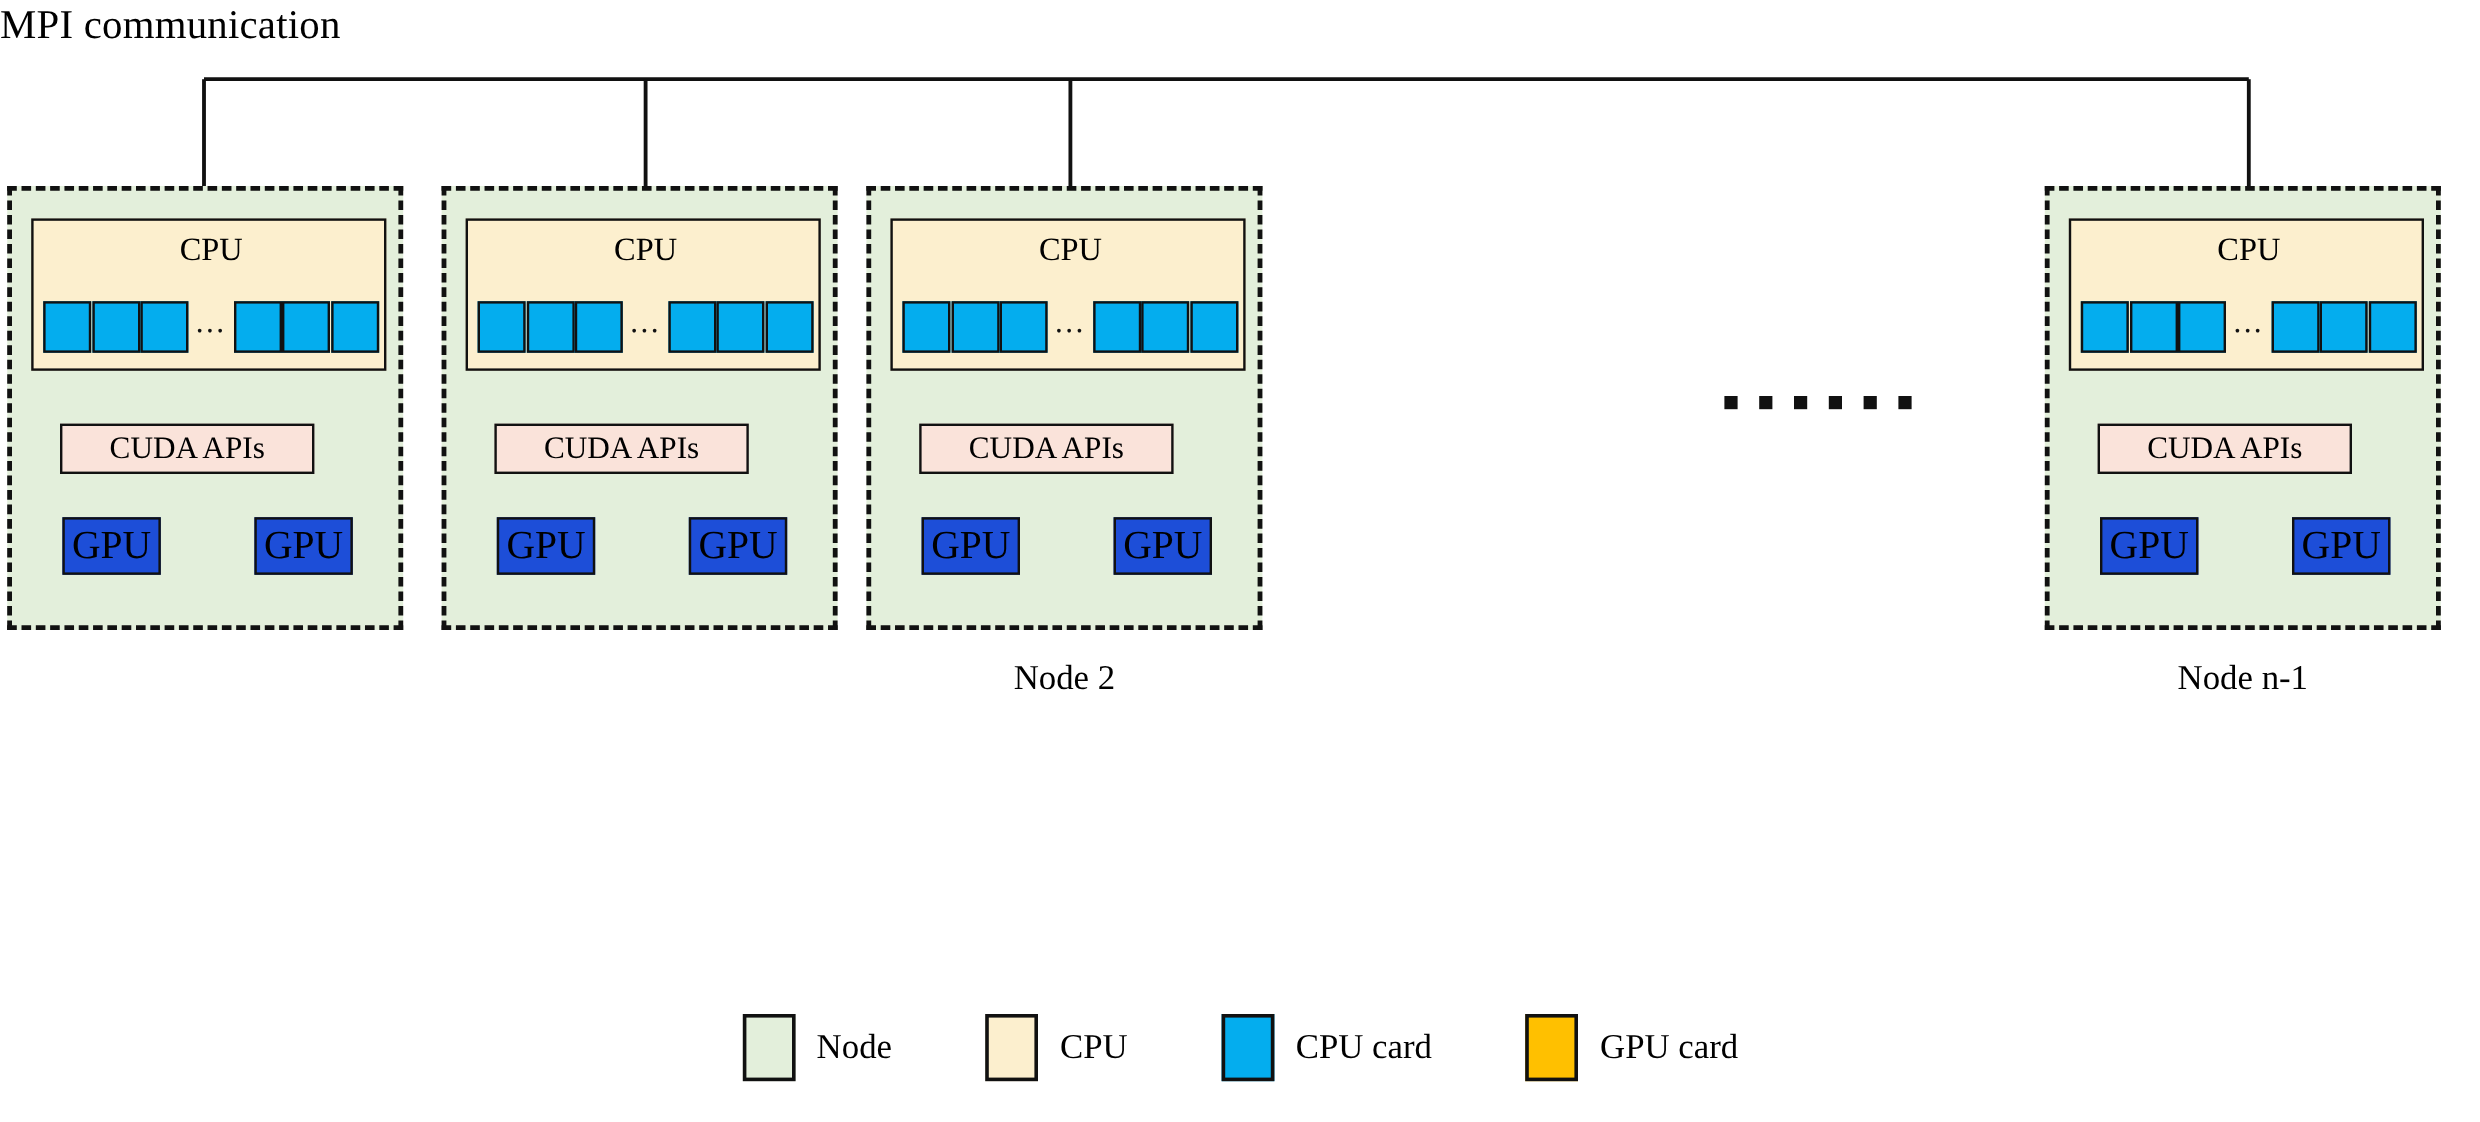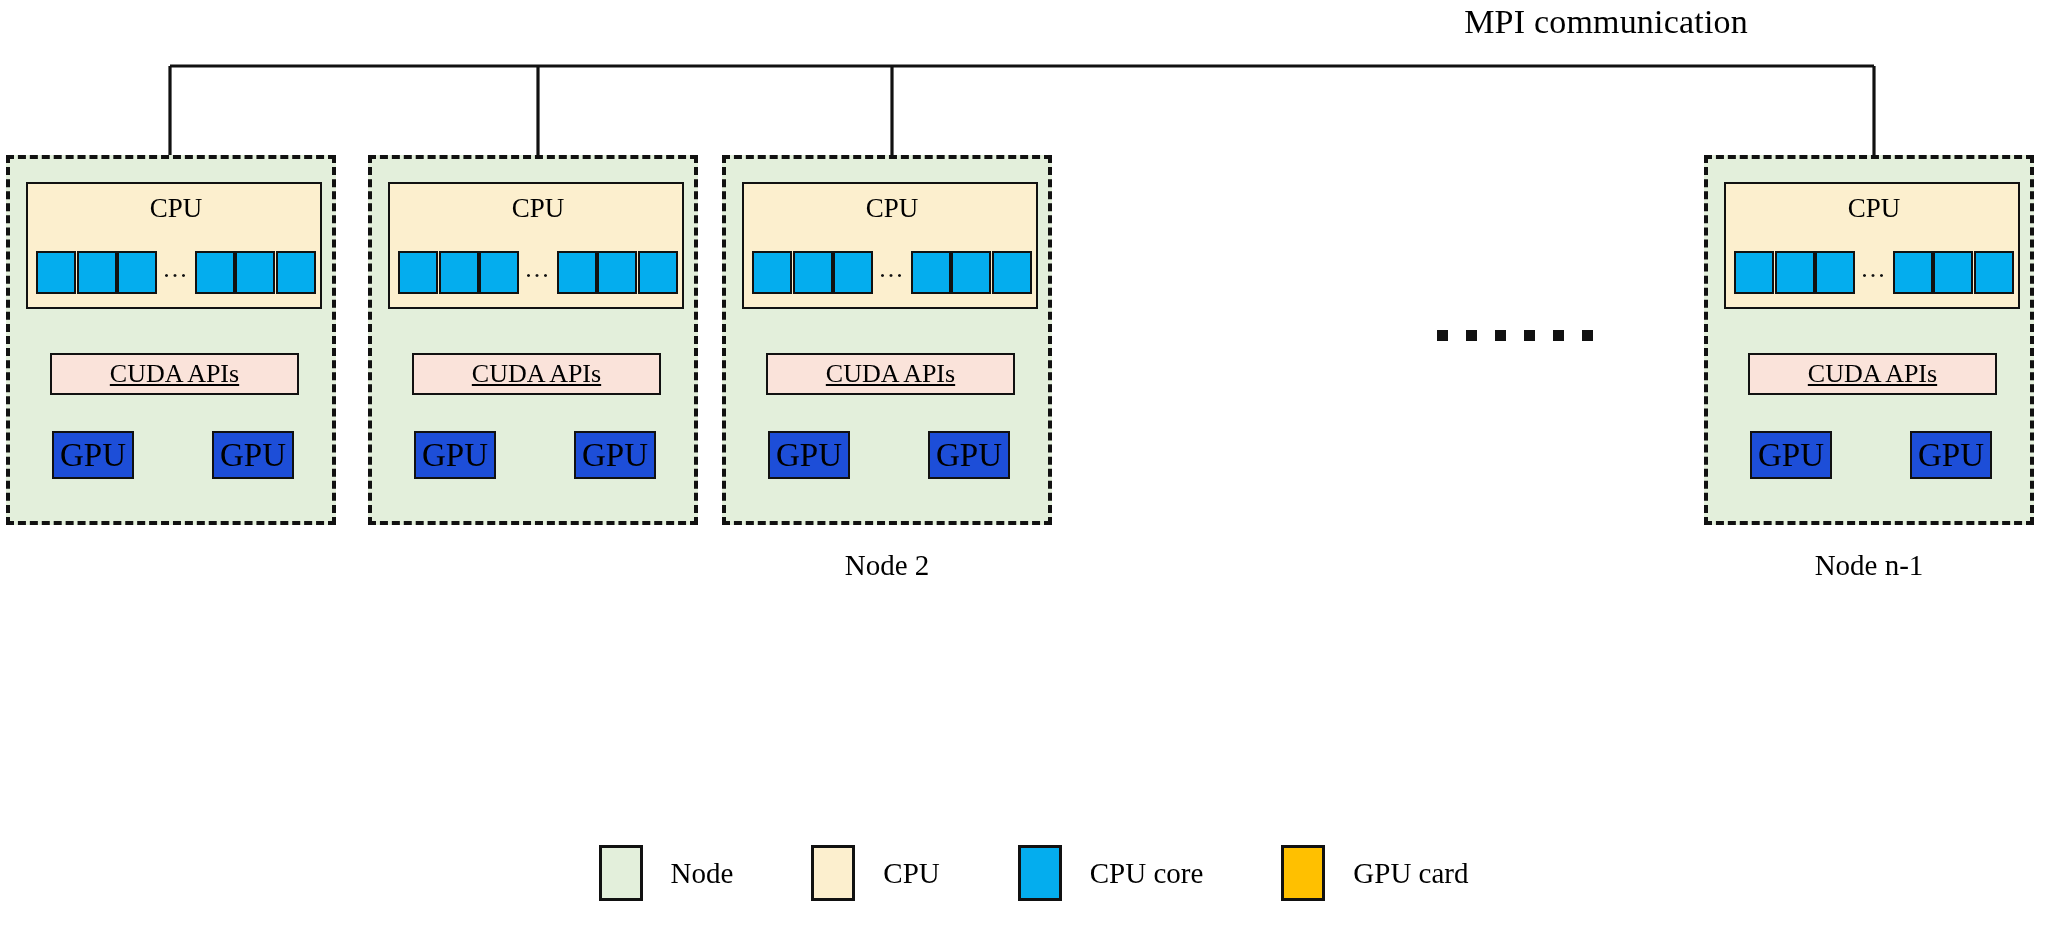--- a/index.html
+++ b/index.html
@@ -5,21 +5,21 @@
   html,body{margin:0;padding:0;background:#ffffff;}
   body{
     width:2067px;height:935px;position:relative;overflow:hidden;
     font-family:"Liberation Serif","DejaVu Serif",serif;
     color:#000;
   }
   #diagram-root{position:absolute;inset:0;}
 
   
   .title{
-    position:absolute;left:0;top:2px;width:1748px;text-align:right;
+    position:absolute;left:0;top:2px;width:1748px;text-align:left;
     font-size:34px;line-height:40px;letter-spacing:.2px;
   }
 
   
   svg.wires{position:absolute;left:0;top:0;width:2067px;height:935px;
             pointer-events:none;overflow:visible;}
 
   
   .node{
     position:absolute;top:155px;width:330px;height:370px;
@@ -48,25 +48,24 @@
     box-sizing:border-box;flex:0 0 auto;
   }
   .core-ellipsis{
     flex:0 0 auto;width:36px;text-align:center;font-size:26px;
     line-height:20px;letter-spacing:2px;color:#111;
     transform:translateY(-3px);
   }
 
   
   .cuda-box{
-    position:absolute;left:40px;top:194px;width:249px;height:42px;
+    position:absolute;left:40px;top:194px;width:212px;height:42px;
     border:2.5px solid #111;background:#FAE3DA;box-sizing:border-box;
     display:flex;align-items:center;justify-content:center;
     font-size:26px;
-    text-decoration:underline;
   }
 
   
   .gpu{
     position:absolute;top:272px;width:82px;height:48px;
     border:2.5px solid #111;background:#1d4ed8;box-sizing:border-box;
     display:flex;align-items:center;justify-content:center;
     font-size:33px;
   }
   .gpu.left{left:42px;}
@@ -83,21 +82,21 @@
   .legend{
     position:absolute;left:0;top:845px;width:2067px;
     display:flex;justify-content:center;align-items:center;gap:0;
   }
   .legend-item{display:flex;align-items:center;}
   .legend-item + .legend-item{margin-left:78px;}
   .swatch{
     width:44px;height:56px;border:3px solid #111;box-sizing:border-box;
     flex:0 0 auto;
   }
-  .legend-text{margin-left:28px;font-size:29px;line-height:34px;white-space:nowrap;}
+  .legend-text{margin-left:18px;font-size:29px;line-height:34px;white-space:nowrap;}
 </style>
 </head>
 <body>
 
 <div id="diagram-root">
 
   <div class="title">MPI communication</div>
 
   <svg class="wires" viewBox="0 0 2067 935" preserveAspectRatio="none" aria-hidden="true">
     <defs>
@@ -234,21 +233,21 @@
     <div class="legend-item">
       <span class="swatch" style="background:#E3EFDB;"></span>
       <span class="legend-text">Node</span>
     </div>
     <div class="legend-item">
       <span class="swatch" style="background:#FCEFCE;"></span>
       <span class="legend-text">CPU</span>
     </div>
     <div class="legend-item">
       <span class="swatch" style="background:#04ADEE;"></span>
-      <span class="legend-text">CPU core</span>
+      <span class="legend-text">CPU card</span>
     </div>
     <div class="legend-item">
       <span class="swatch" style="background:#FFC000;"></span>
       <span class="legend-text">GPU card</span>
     </div>
   </div>
 
 </div>
 
 </body></html>

